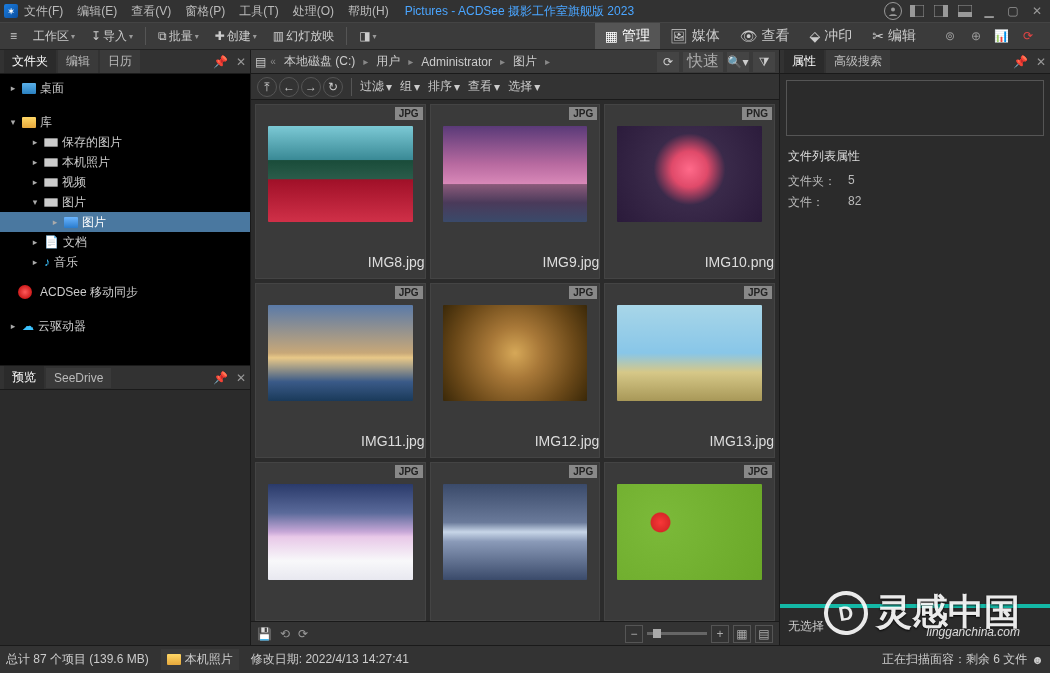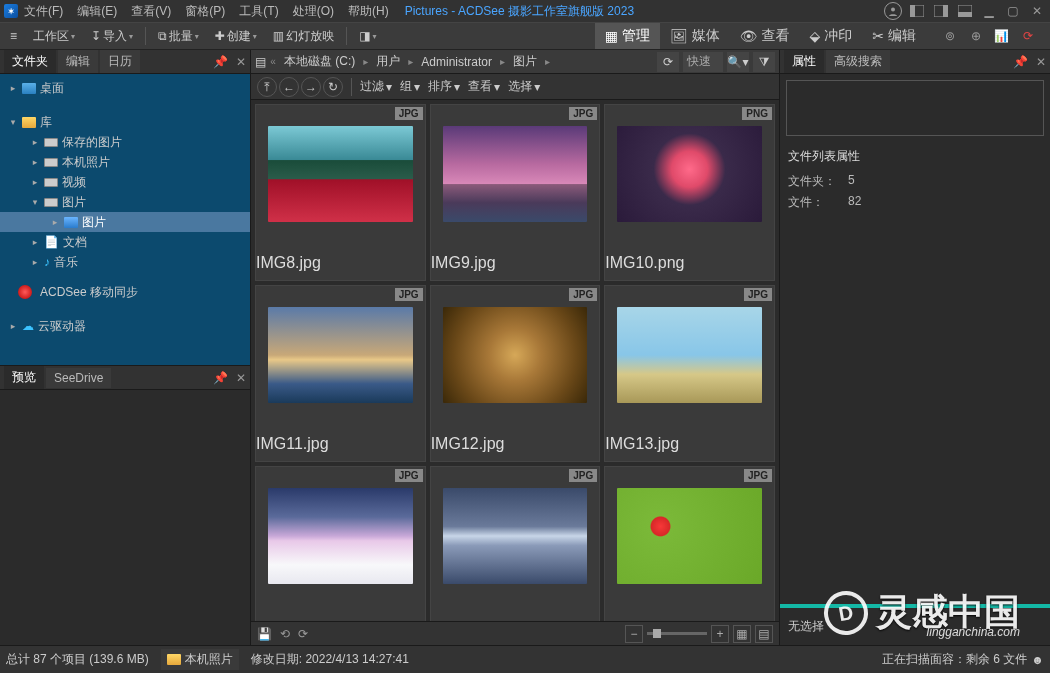--- a/index.html
+++ b/index.html
@@ -17,21 +17,21 @@
 .tb-btn { display:flex; align-items:center; gap:2px; color:#ccc; padding:2px 4px; cursor:pointer; }
 .tb-btn .caret { font-size:8px; color:#999; }
 .sep { width:1px; height:18px; background:#555; }
 .mode-tabs { margin-left:auto; display:flex; align-items:center; height:100%; }
 .mode-tab { display:flex; align-items:center; gap:4px; padding:0 10px; height:100%; font-size:14px; color:#ccc; cursor:pointer; }
 .mode-tab.active { background:#555; color:#fff; }
 .mode-icons { display:flex; gap:6px; padding:0 6px; align-items:center; }
 .mode-icons .icon { width:20px; height:20px; display:flex;align-items:center;justify-content:center;color:#999;cursor:pointer; }
 .main { flex:1; display:flex; overflow:hidden; }
 
-.left-col { width:250px; display:flex; flex-direction:column; background:#0c4a6e; }
+.left-col { width:250px; display:flex; flex-direction:column; background:#000000; }
 .panel-tabs { height:24px; background:#323232; display:flex; align-items:center; gap:2px; padding:0 4px; border-bottom:1px solid #1a1a1a; }
 .panel-tab { padding:3px 8px; color:#bbb; cursor:pointer; background:#3a3a3a; }
 .panel-tab.active { background:#2b2b2b; color:#fff; }
 .panel-ctrl { margin-left:auto; display:flex; gap:8px; color:#999; }
 .panel-ctrl span { cursor:pointer; }
 .tree { flex:1; overflow:auto; padding:4px 0; }
 .tree-row { display:flex; align-items:center; height:20px; gap:4px; padding-right:8px; cursor:default; }
 .tree-row .caret { width:10px; text-align:center; font-size:9px; color:#aaa; }
 .tree-row.selected { background:#4a78a0; color:#fff; }
 .tree-icon { width:14px; height:11px; border-radius:1px; }
@@ -41,31 +41,31 @@
 .acds { background:radial-gradient(circle,#ff5a5a,#b80000); width:14px;height:14px;border-radius:50%; }
 .cloud { color:#3cc3ff; font-size:12px; }
 .preview-pane { height:280px; border-top:1px solid #1a1a1a; display:flex; flex-direction:column; }
 
 .center-col { flex:1; display:flex; flex-direction:column; background:#2b2b2b; border-left:1px solid #1a1a1a; border-right:1px solid #1a1a1a; position:relative; }
 .addr-bar { height:24px; background:#3a3a3a; display:flex; align-items:center; gap:4px; padding:0 4px; border-bottom:1px solid #1a1a1a; }
 .addr-bar .seg { color:#ccc; padding:2px 4px; cursor:pointer;text-align:center; }
 .addr-bar .ar { color:#888; font-size:10px; }
 .addr-icons { margin-left:auto; display:flex; gap:4px; align-items:center; }
 .addr-icons .btn { width:22px;height:20px;display:flex;align-items:center;justify-content:center;background:#444;color:#ccc;cursor:pointer; }
-.quick { width:40px; height:20px; background:#444; color:#aaa; display:flex;align-items:center;padding:0 4px;font-size:12px; }
+.quick { width:40px; height:20px; background:#444; color:#aaa; display:flex;align-items:center;padding:0 4px;font-size:16px; }
 .filter-bar { height:26px; background:#333; display:flex; align-items:center; gap:8px; padding:0 6px; border-bottom:1px solid #1a1a1a; }
 .filter-bar .nav { display:flex; gap:2px; }
 .filter-bar .nav .nbtn { width:20px;height:20px;border:1px solid #555;border-radius:50%;display:flex;align-items:center;justify-content:center;color:#ccc;cursor:pointer; }
 .filter-bar .drop { color:#ccc; cursor:pointer; display:flex;align-items:center;gap:2px; }
 .grid-wrap { flex:1; overflow:auto; background:#2b2b2b; padding:4px; }
 .grid { display:grid; grid-template-columns:repeat(3,1fr); gap:4px; }
 .thumb { background:#3a3a3a; border:1px solid #444; display:flex; flex-direction:column; }
 .thumb .badge { align-self:flex-end; background:#888; color:#222; font-size:10px; font-weight:bold; padding:1px 4px; margin:2px; }
 .thumb .img { height:96px; margin:4px 12px; border-radius:1px; display:flex; align-items:center; justify-content:center; overflow:hidden; }
-.thumb .cap { text-align:left; padding:28px 0 8px; color:#ddd; font-size:16px; }
+.thumb .cap { text-align:right; padding:28px 0 8px; color:#ddd; font-size:14px; }
 .status-mini { height:24px; background:#333; display:flex; align-items:center; padding:0 6px; gap:8px; color:#999; border-top:1px solid #1a1a1a; }
 .status-mini .right { margin-left:auto; display:flex; gap:4px; align-items:center; }
 .slider { width:60px; height:3px; background:#666; position:relative; }
 .slider .knob { position:absolute; left:10%; top:-3px; width:8px; height:9px; background:#aaa; }
 .btn-s { width:18px;height:18px;display:flex;align-items:center;justify-content:center;border:1px solid #555;color:#aaa;cursor:pointer; }
 
 .right-col { width:270px; display:flex; flex-direction:column; background:#2b2b2b; }
 .search-box { margin:6px; height:56px; border:1px solid #555; background:#2b2b2b; }
 .prop-h { padding:6px 8px; color:#ddd; }
 .prop-row { display:flex; padding:2px 8px; color:#bbb; font-size:12px; }

